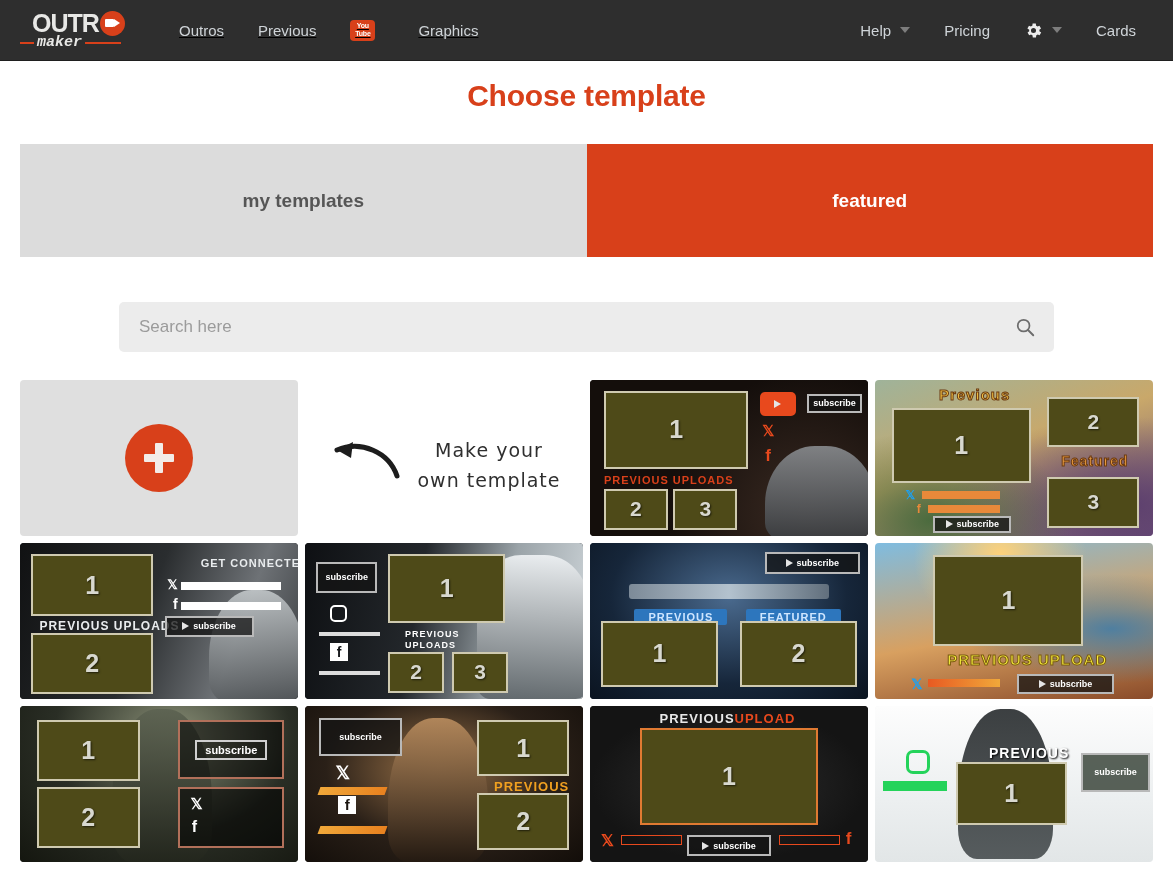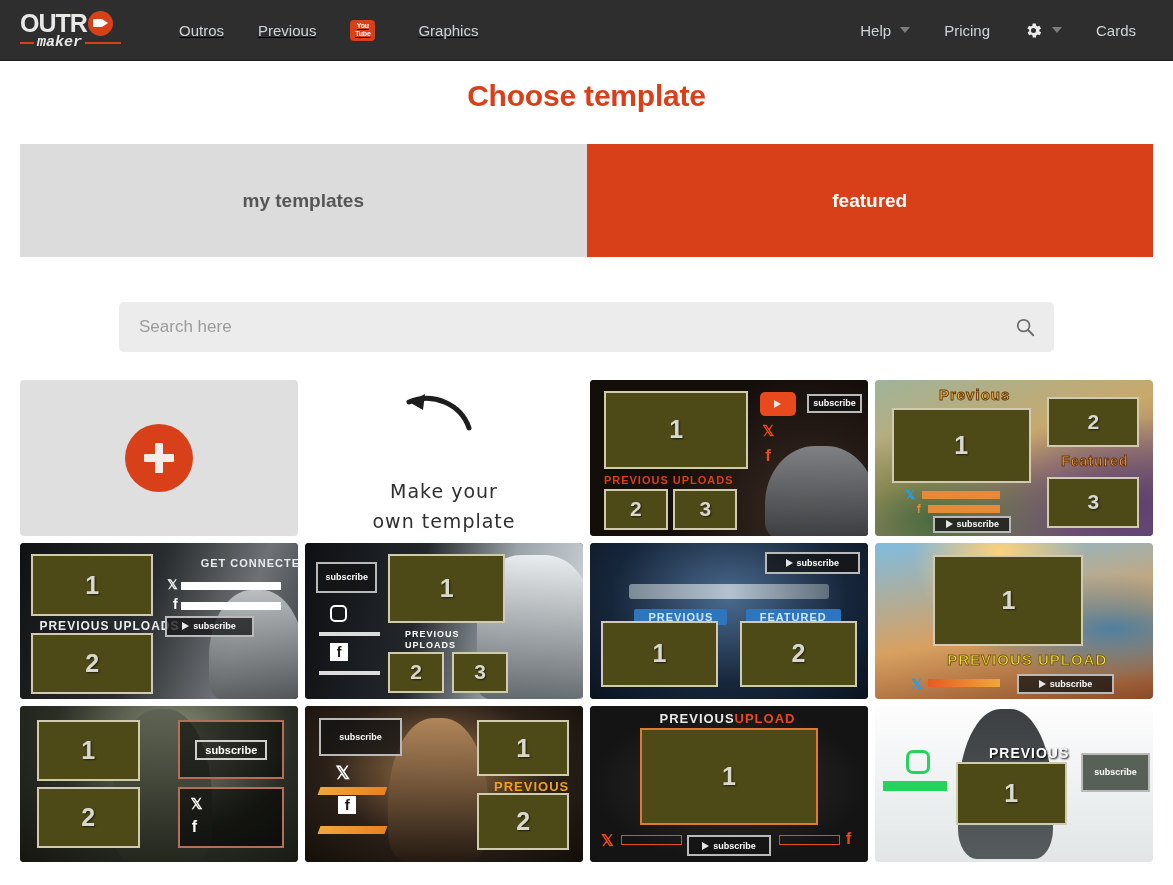--- a/index.html
+++ b/index.html
@@ -26,20 +26,21 @@
     justify-content: center;
     width: 122px;
     height: 48px;
     position: relative;
     margin-right: 20px;
   }
   .brand-row {
     display: flex;
     align-items: center;
     height: 27px;
+    margin-left: 12px;
   }
   .brand-word {
     font-family: "Liberation Sans", sans-serif;
     font-weight: bold;
     font-size: 25px;
     letter-spacing: -1px;
     color: #e8e8e6;
     line-height: 25px;
   }
   .brand-cam {
@@ -210,23 +211,23 @@
     background: #f3ece8;
     border-radius: 1px;
   }
   .plus-circle::before { left: 30px; top: 19px; width: 8px; height: 30px; }
   .plus-circle::after { left: 19px; top: 30px; width: 30px; height: 8px; }
 
   
   .card-hint {
     background: #ffffff;
     display: flex;
-    flex-direction: column;
-    align-items: center;
-    justify-content: space-between;
+    flex-direction: row;
+    align-items: center;
+    justify-content: center;
     padding-top: 8px;
     cursor: default;
   }
   .hint-text {
     font-family: "DejaVu Sans", sans-serif;
     font-size: 19px;
     color: #2f2f2f;
     text-align: center;
     line-height: 30px;
     letter-spacing: 1px;

